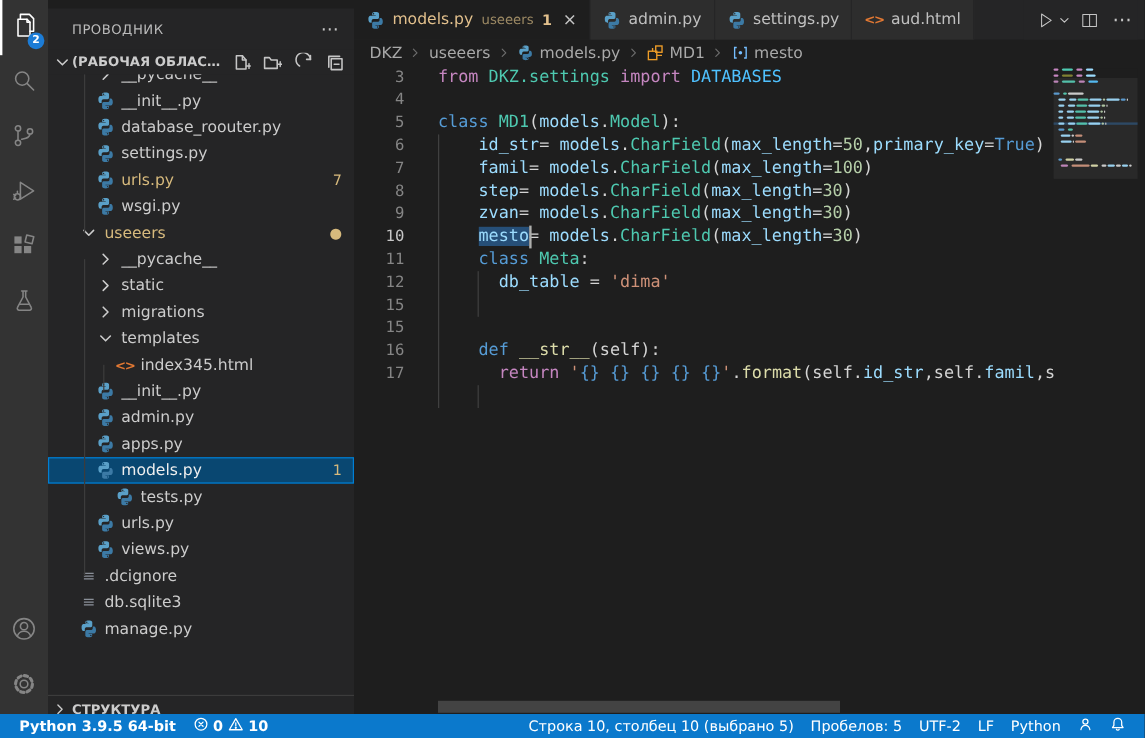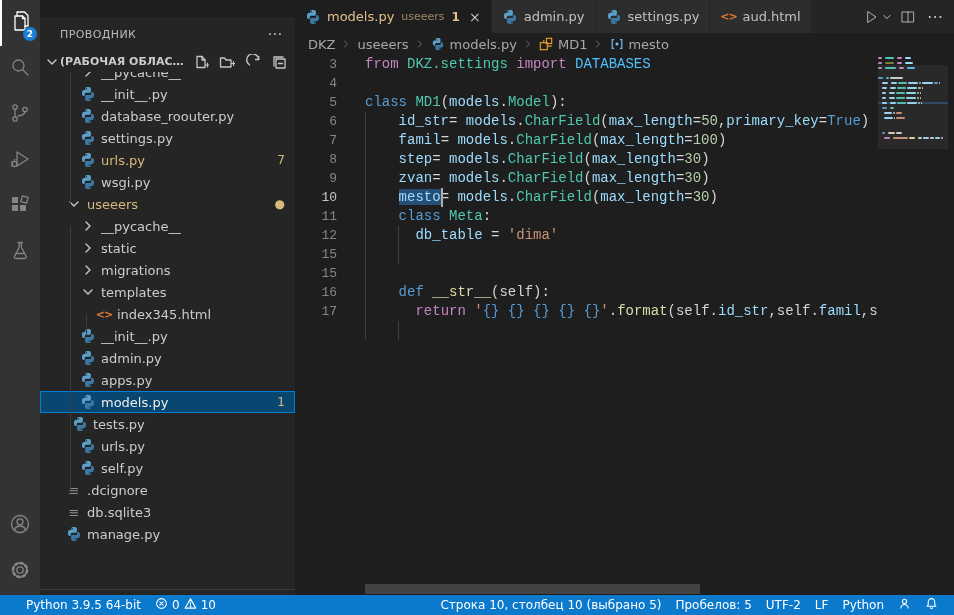--- a/index.html
+++ b/index.html
@@ -11,21 +11,21 @@
   .activitybar{position:absolute;left:0;top:0;width:40px;height:595px;background:#333333;z-index:5;}
   .ab-item{width:40px;height:46px;display:flex;align-items:center;justify-content:center;color:#858585;
            position:relative;box-sizing:border-box;cursor:pointer;}
   .ab-item.active{color:#ffffff;border-left:2px solid #ffffff;}
   .ab-item svg{width:24px;height:24px;}
   .ab-badge{position:absolute;right:3px;bottom:5px;min-width:14px;height:14px;border-radius:8px;background:#1c7cd6;
             color:#fff;font-size:9px;line-height:14px;text-align:center;font-weight:bold;padding:0 2px;box-sizing:border-box;}
   .ab-bottom{position:absolute;bottom:0;left:0;width:40px;}
 
   
-  .sidebar{position:absolute;left:40px;top:17px;width:255px;height:595px;background:#252526;color:#cccccc;overflow:hidden;}
+  .sidebar{position:absolute;left:40px;top:7px;width:255px;height:595px;background:#252526;color:#cccccc;overflow:hidden;}
   .sb-title{height:34px;display:flex;align-items:center;padding:0 10px 0 20px;font-size:11px;color:#bbbbbb;letter-spacing:.4px;}
   .sb-title .grow{flex:1;}
   .sb-iconbtn{color:#c5c5c5;width:20px;height:20px;display:flex;align-items:center;justify-content:center;cursor:pointer;}
   .sb-iconbtn svg{width:16px;height:16px;}
   .sb-section{height:21px;display:flex;align-items:center;font-size:11px;font-weight:bold;color:#cccccc;
               padding:0 6px 0 4px;position:relative;z-index:3;background:#252526;}
   .sb-section .chev{width:16px;height:16px;display:flex;align-items:center;justify-content:center;color:#cccccc;}
   .sb-section .chev svg{width:16px;height:16px;}
   .sb-section .grow{flex:1;overflow:hidden;white-space:nowrap;text-overflow:ellipsis;}
   .sb-actions{display:flex;gap:6px;}
@@ -67,41 +67,41 @@
 
   .breadcrumbs{height:22px;display:flex;align-items:center;padding-left:13px;font-size:13px;color:#a9a9a9;background:#1e1e1e;}
   .bc-item{display:flex;align-items:center;cursor:pointer;}
   .bc-item .tic{width:15px;height:15px;margin-right:4px;display:flex;align-items:center;justify-content:center;}
   .bc-item .tic svg{width:14px;height:14px;}
   .bc-sep{margin:0 5px;color:#6e6e6e;display:flex;align-items:center;}
   .bc-sep svg{width:12px;height:12px;}
 
   .code{position:absolute;top:55px;left:0;right:0;bottom:0;font-family:"DejaVu Sans Mono","Liberation Mono",monospace;
         font-size:14px;line-height:19px;}
-  .cl{height:19px;white-space:pre;font-family:Liberation Mono, monospace;}
+  .cl{height:19px;white-space:pre;}
   .ln{display:inline-block;width:42px;text-align:right;color:#858585;font-size:13px;vertical-align:top;}
   .cl.cur .ln{color:#c6c6c6;}
   .lc{padding-left:28px;}
   .pln{color:#d4d4d4}.kw{color:#569cd6}.kw2{color:#c586c0}.cls{color:#4ec9b0}.var{color:#9cdcfe}
   .num{color:#b5cea8}.str{color:#ce9178}.fn{color:#dcdcaa}.const{color:#4fc1ff}.fmt{color:#569cd6}
   .sel{background:#264f78;}
   .iguide{position:absolute;width:1px;background:#404040;}
   .cursor{position:absolute;width:1.5px;height:19px;background:#aeafad;}
   .hscroll{position:absolute;left:70px;bottom:1px;width:335px;height:10px;background:#434343;cursor:pointer;}
 
   .minimap{position:absolute;top:2px;right:6px;width:70px;background:#1e1e1e;cursor:pointer;}
   .mm-line{display:flex;height:2px;margin-bottom:3px;align-items:center;}
   .mm-seg{height:2px;margin-right:1px;flex:none;border-radius:1px;}
   .mm-line.hl{background:rgba(38,79,120,.75);}
   .mm-slider{position:absolute;left:0;top:8px;width:70px;height:84px;background:rgba(121,121,121,.12);}
 
   
   .statusbar{position:absolute;left:0;bottom:0;width:954px;height:20px;background:#0b79cc;color:#ffffff;
              display:flex;align-items:center;font-size:12px;z-index:6;}
-  .st-left{display:flex;align-items:center;padding-left:20px;gap:2px;}
+  .st-left{display:flex;align-items:center;padding-left:10px;gap:2px;font-weight:bold;}
   .st-right{margin-left:auto;display:flex;align-items:center;padding-right:10px;gap:2px;}
   .st-item{display:flex;align-items:center;gap:4px;padding:0 6px;height:20px;cursor:pointer;white-space:nowrap;}
   .st-item svg{width:13px;height:13px;}
 </style>
 </head>
 <body>
 
 <div class="app">
   <div class="activitybar">
     <div id="ab-top">
@@ -341,21 +341,21 @@
         <div class="trow selected" style="padding-left: 40px;">
           <span class="tic">
             <svg viewBox="0 0 16 16">
               <path fill="#5aa0c8" d="M7.9 1C5 1 5.2 2.3 5.2 2.3v1.4h2.9v.4H3.9S2 3.8 2 6.9s1.7 3 1.7 3h1V8.5s-.1-1.7 1.7-1.7h2.9s1.6.1 1.6-1.5V2.6S11.1 1 7.9 1zM6.3 1.9a.6.6 0 110 1.2.6.6 0 010-1.2z"></path>
               <path fill="#3c7aa5" d="M8.1 15c2.9 0 2.7-1.3 2.7-1.3v-1.4H7.9v-.4h4.2s1.9.2 1.9-2.9-1.7-3-1.7-3h-1v1.4s.1 1.7-1.7 1.7H6.7s-1.6-.1-1.6 1.5v2.7S4.9 15 8.1 15zM9.7 14.1a.6.6 0 110-1.2.6.6 0 010 1.2z"></path>
             </svg>
           </span>
           <span class="lbl">models.py</span>
           <span class="tbadge">1</span>
         </div>
-        <div class="trow" style="padding-left: 32px;">
+        <div class="trow" style="padding-left: 56px;">
           <span class="tic">
             <svg viewBox="0 0 16 16">
               <path fill="#5aa0c8" d="M7.9 1C5 1 5.2 2.3 5.2 2.3v1.4h2.9v.4H3.9S2 3.8 2 6.9s1.7 3 1.7 3h1V8.5s-.1-1.7 1.7-1.7h2.9s1.6.1 1.6-1.5V2.6S11.1 1 7.9 1zM6.3 1.9a.6.6 0 110 1.2.6.6 0 010-1.2z"></path>
               <path fill="#3c7aa5" d="M8.1 15c2.9 0 2.7-1.3 2.7-1.3v-1.4H7.9v-.4h4.2s1.9.2 1.9-2.9-1.7-3-1.7-3h-1v1.4s.1 1.7-1.7 1.7H6.7s-1.6-.1-1.6 1.5v2.7S4.9 15 8.1 15zM9.7 14.1a.6.6 0 110-1.2.6.6 0 010 1.2z"></path>
             </svg>
           </span>
           <span class="lbl">tests.py</span>
         </div>
         <div class="trow" style="padding-left: 40px;">
           <span class="tic">
@@ -366,21 +366,21 @@
           </span>
           <span class="lbl">urls.py</span>
         </div>
         <div class="trow" style="padding-left: 40px;">
           <span class="tic">
             <svg viewBox="0 0 16 16">
               <path fill="#5aa0c8" d="M7.9 1C5 1 5.2 2.3 5.2 2.3v1.4h2.9v.4H3.9S2 3.8 2 6.9s1.7 3 1.7 3h1V8.5s-.1-1.7 1.7-1.7h2.9s1.6.1 1.6-1.5V2.6S11.1 1 7.9 1zM6.3 1.9a.6.6 0 110 1.2.6.6 0 010-1.2z"></path>
               <path fill="#3c7aa5" d="M8.1 15c2.9 0 2.7-1.3 2.7-1.3v-1.4H7.9v-.4h4.2s1.9.2 1.9-2.9-1.7-3-1.7-3h-1v1.4s.1 1.7-1.7 1.7H6.7s-1.6-.1-1.6 1.5v2.7S4.9 15 8.1 15zM9.7 14.1a.6.6 0 110-1.2.6.6 0 010 1.2z"></path>
             </svg>
           </span>
-          <span class="lbl">self.py</span>
+          <span class="lbl">views.py</span>
         </div>
         <div class="trow" style="padding-left: 26px;">
           <span class="tic">
             <span class="glyph-file">≡</span>
           </span>
           <span class="lbl">.dcignore</span>
         </div>
         <div class="trow" style="padding-left: 26px;">
           <span class="tic">
             <span class="glyph-file">≡</span>

